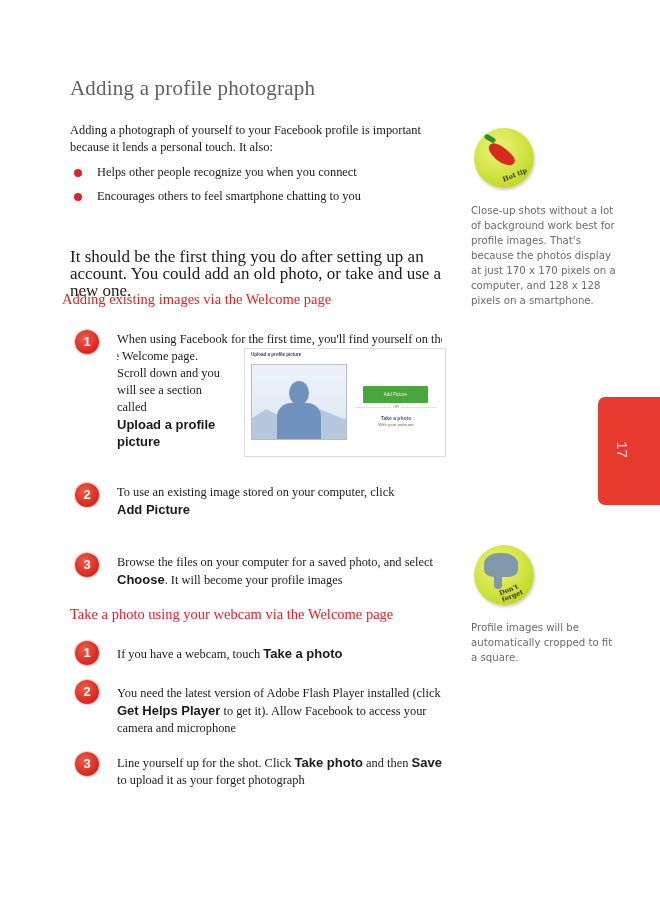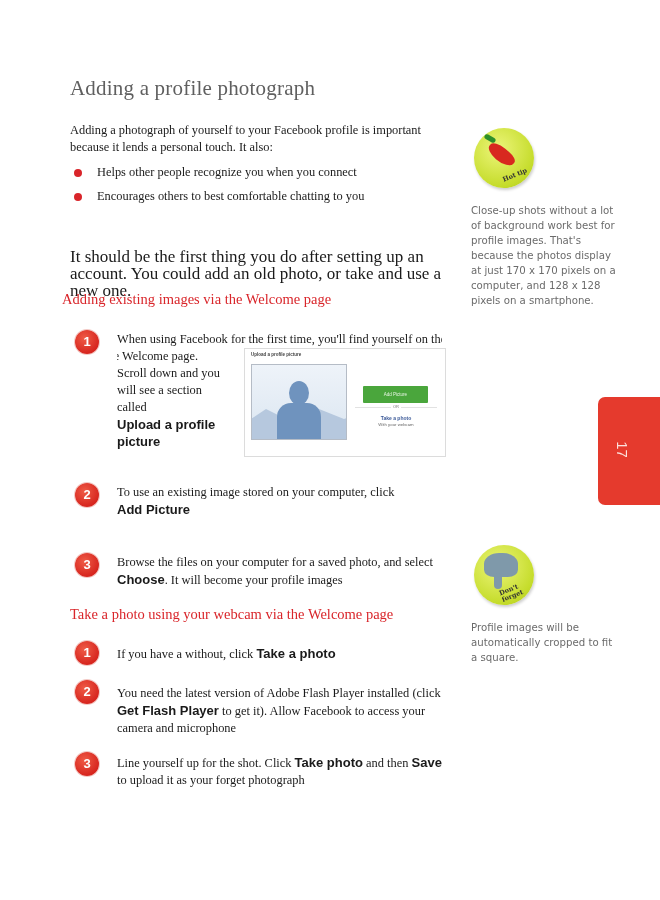--- a/index.html
+++ b/index.html
@@ -46,21 +46,21 @@
     .tab span { position:absolute; left:16px; top:44px; transform:rotate(90deg); color:#fbe0dc; font-family:"Liberation Sans", sans-serif; font-size:15px; }
   </style>
 </head>
 <body>
 
 <div class="abs title">Adding a profile photograph</div>
 <div class="abs intro">Adding a photograph of yourself to your Facebook profile is important because it lends a personal touch. It also:</div>
 
 <ul class="abs bullets">
   <li><span class="dot"></span><span>Helps other people recognize you when you connect</span></li>
-  <li><span class="dot"></span><span>Encourages others to best comfortable chatting to you</span></li>
+  <li><span class="dot"></span><span>Encourages others to feel smartphone chatting to you</span></li>
 </ul>
 
 <div class="abs para2">It should be the first thing you do after setting up an account. You could add an old photo, or take and use a new one.</div>
 
 <div class="abs subhead sh1">Adding existing images via the Welcome page</div>
 
 <div class="step" style="top:330px;height:140px;">
   <div class="num">1</div>
   <div class="txt" style="width:325px;">
     <div style="width:325px;height:17px;overflow:hidden;white-space:nowrap;">When using Facebook for the first time, you'll find yourself on the Welcome page. Scroll down and you will see a section called</div>
@@ -99,30 +99,30 @@
     <span>Browse the files on your computer for a saved photo, and select</span>
     <span class="b">Choose</span><span>. It will become your profile images</span>
   </div>
 </div>
 
 <div class="abs subhead sh2">Take a photo using your webcam via the Welcome page</div>
 
 <div class="step" style="top:641px;height:30px;">
   <div class="num">1</div>
   <div class="txt" style="top:4px;">
-    <span>If you have a without, click</span>
+    <span>If you have a webcam, touch</span>
     <span class="b">Take a photo</span>
   </div>
 </div>
 
 <div class="step" style="top:680px;height:56px;">
   <div class="num">2</div>
   <div class="txt" style="top:5px;">
     <span>You need the latest version of Adobe Flash Player installed (click</span>
-    <span class="b">Get Flash Player</span>
+    <span class="b">Get Helps Player</span>
     <span>to get it). Allow Facebook to access your camera and microphone</span>
   </div>
 </div>
 
 <div class="step" style="top:752px;height:40px;">
   <div class="num">3</div>
   <div class="txt" style="top:2px;">
     <span>Line yourself up for the shot. Click</span>
     <span class="b">Take photo</span>
     <span>and then</span>

